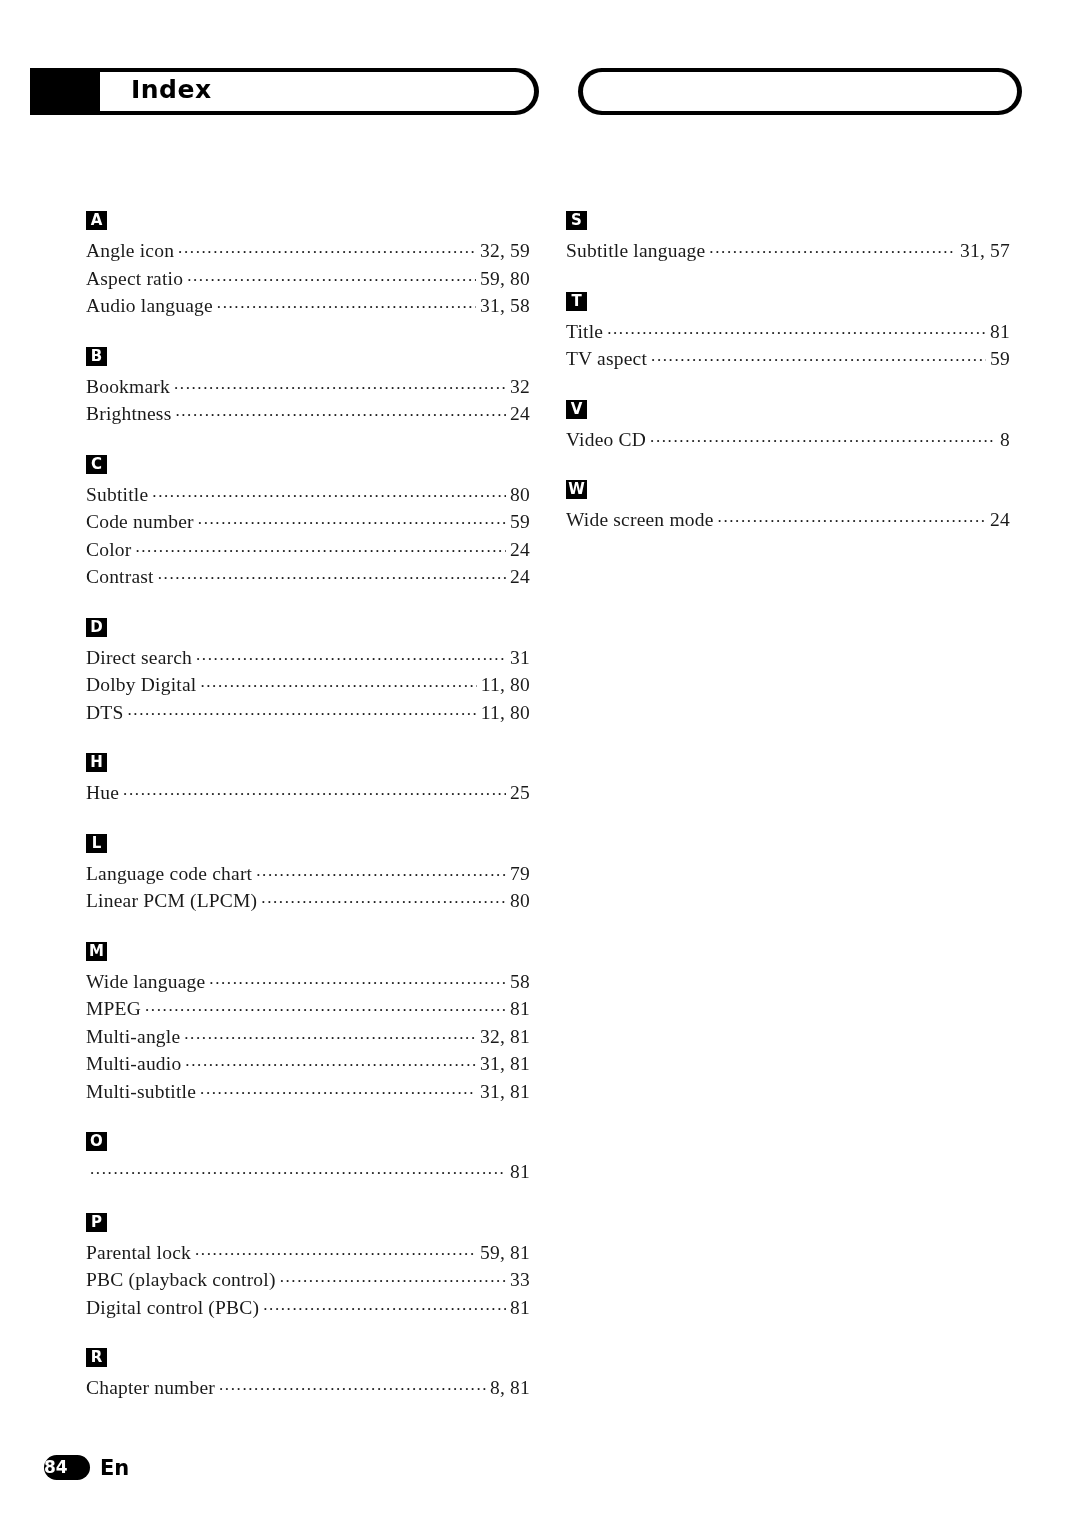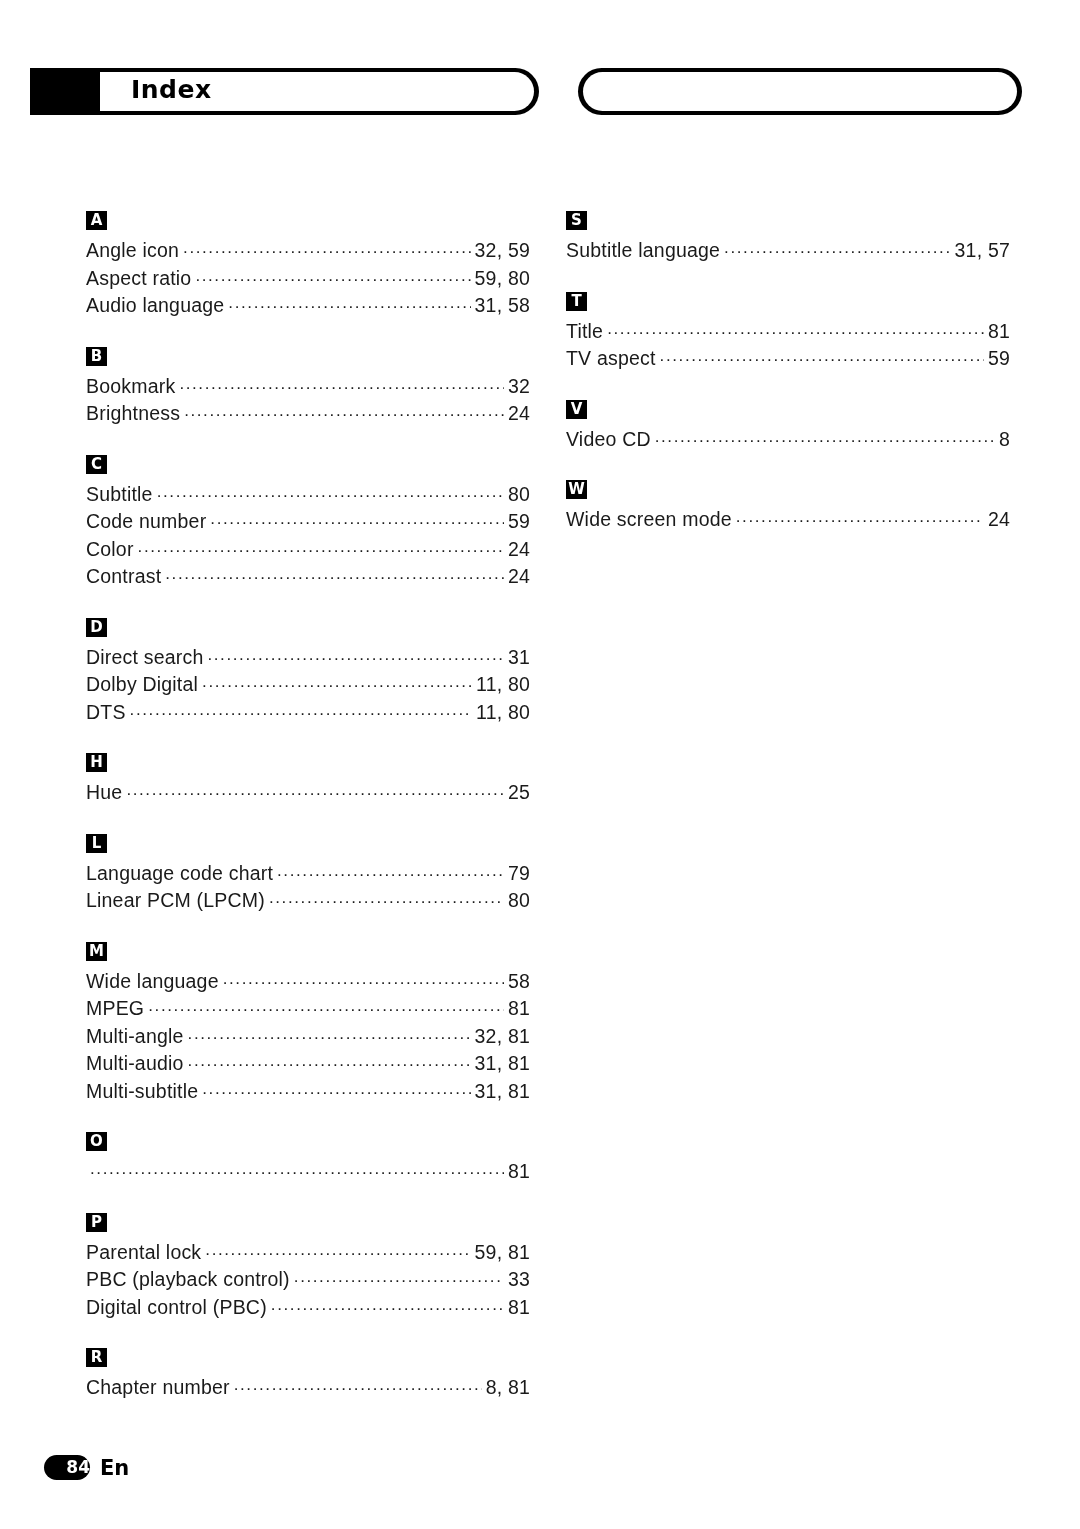--- a/index.html
+++ b/index.html
@@ -105,21 +105,21 @@
     margin-bottom: 7px;
   }
 
   .entry {
     display: flex;
     align-items: flex-start;
     font-size: 19.5px;
     line-height: 27.5px;
     letter-spacing: 0.2px;
     color: #1a1a1a;
-    font-family: Liberation Sans, sans-serif;
+    font-family: Liberation Serif, serif;
     white-space: nowrap;
   }
   .entry .term { flex: 0 0 auto; }
   .entry .dots {
     flex: 1 1 auto;
     overflow: hidden;
     white-space: nowrap;
     margin: 0 4px;
     position: relative;
     top: -3px;
@@ -144,21 +144,21 @@
   }
   .page-pill {
     background: #000000;
     color: #ffffff;
     border-radius: 13px;
     width: 46px;
     height: 25px;
     font-size: 17px;
     font-weight: bold;
     line-height: 25px;
-    text-align: right;
+    text-align: left;
     font-family: "DejaVu Sans", sans-serif;
   }
   .page-lang {
     margin-left: 10px;
     font-size: 21px;
     font-weight: bold;
     font-family: "DejaVu Sans", sans-serif;
     color: #000000;
   }
 </style>

